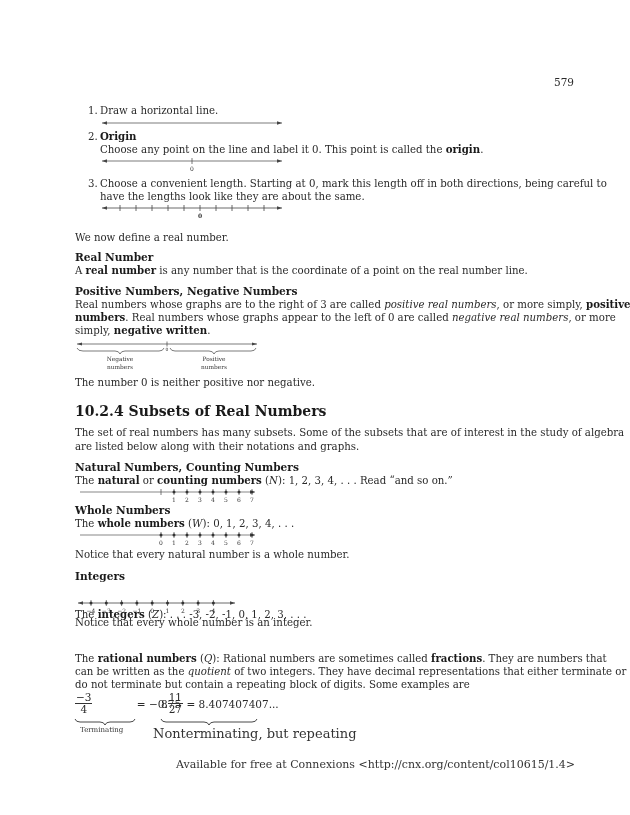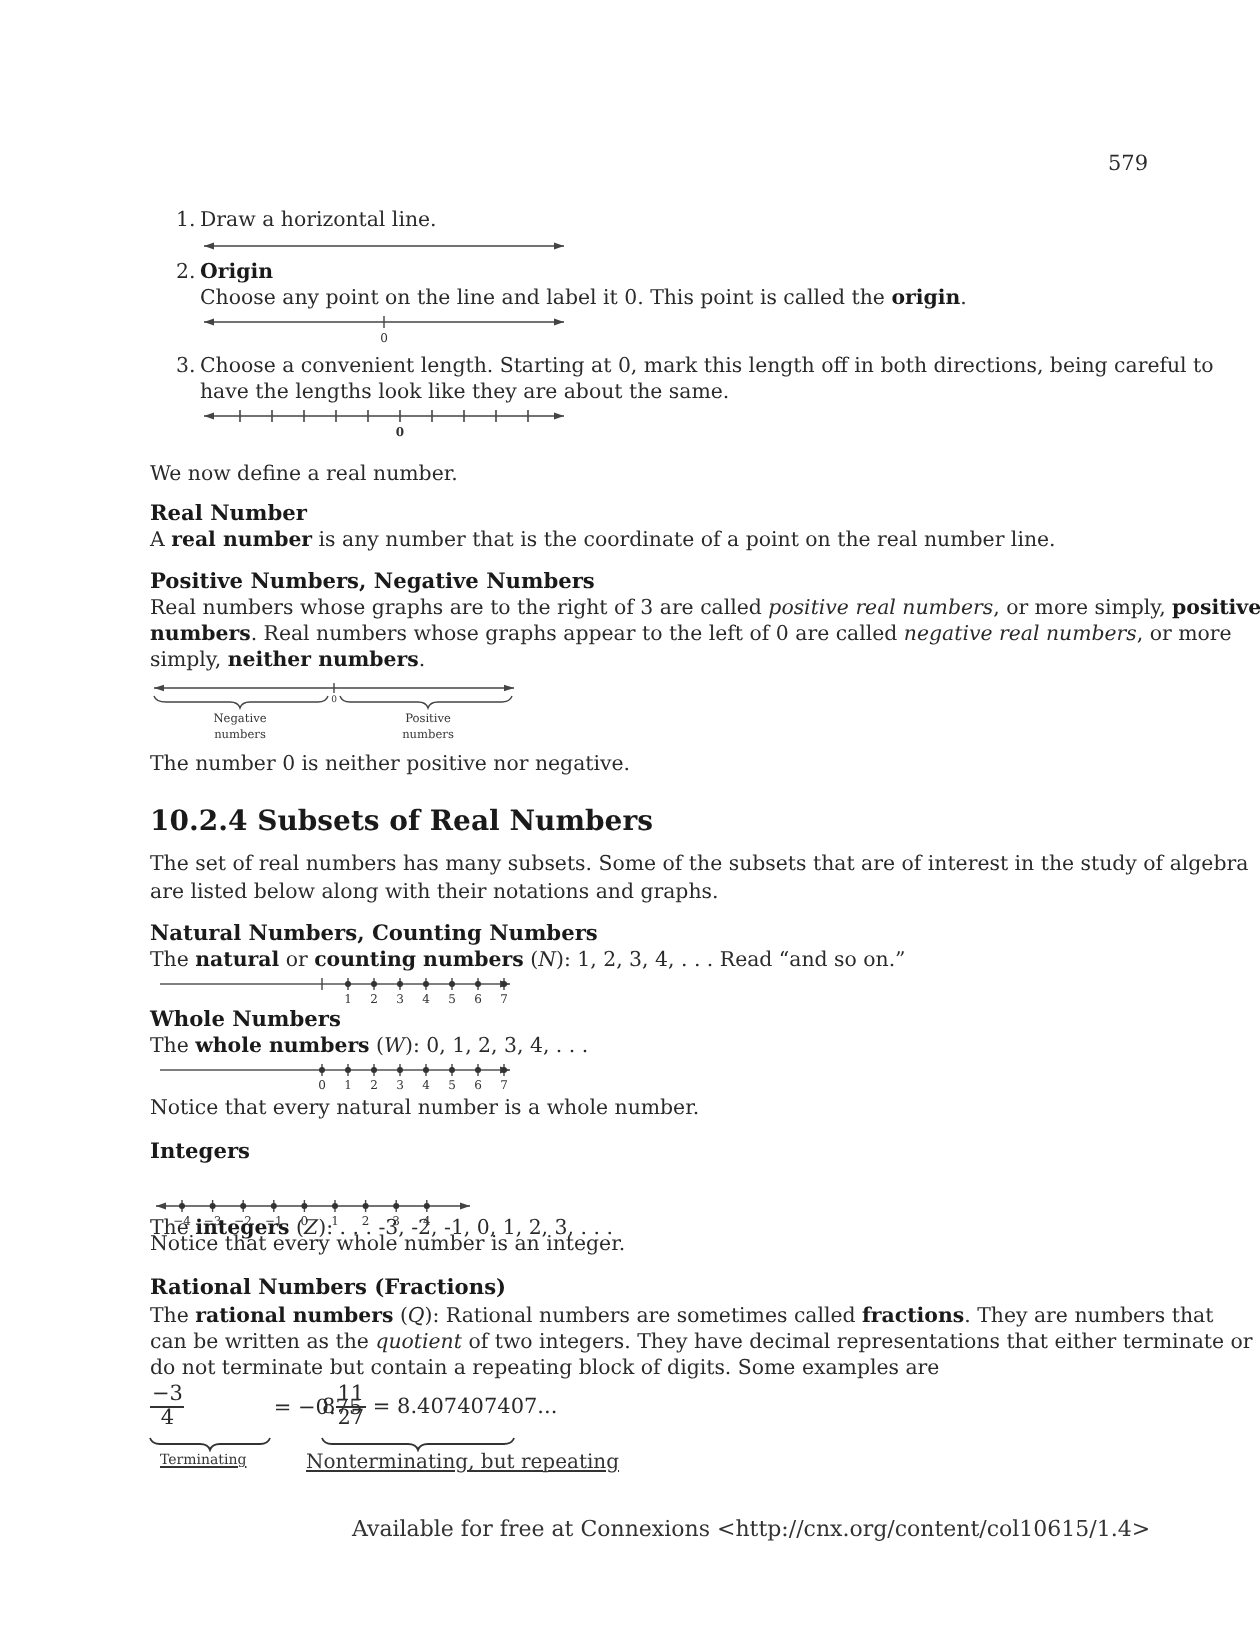--- a/index.html
+++ b/index.html
@@ -10,21 +10,21 @@
   }
   .page { position: absolute; left: 0; top: 0; width: 630px; height: 815px; }
   .abs { position: absolute; }
   .txt { font-size: 10.2px; line-height: 13px; white-space: nowrap; }
   .b { font-weight: bold; color: #1a1a1a; }
   .i { font-style: italic; }
   .h { font-weight: bold; font-size: 10.6px; color: #1a1a1a; }
   .secth { font-weight: bold; font-size: 14px; color: #1a1a1a; }
   .pagenum { font-size: 10.5px; }
   .footer { font-size: 11px; color: #333; }
-  .small { font-size: 6.4px; font-family: "DejaVu Serif", serif; color: #333; text-decoration: underline; }
+  .small { font-size: 6.4px; font-family: "DejaVu Serif", serif; color: #333; }
   svg text { font-family: "DejaVu Serif", "Liberation Serif", serif; fill: #333; }
   .frac { display: inline-block; vertical-align: middle; text-align: center; }
   .frac span { display: block; line-height: 11px; font-size: 10.5px; }
   .frac .num { border-bottom: 0.8px solid #333; padding: 0 1px; }
 </style>
 </head>
 <body>
 
 <div class="page">
 
@@ -70,21 +70,21 @@
     </svg>
 
   <div class="abs txt" style="left:75px; top:231px;">We now define a real number.</div>
 
   <div class="abs txt h" style="left:75px; top:251px;">Real Number</div>
   <div class="abs txt" style="left:75px; top:264px;"><span>A </span><span class="b">real number</span><span> is any number that is the coordinate of a point on the real number line.</span></div>
 
   <div class="abs txt h" style="left:75px; top:285px;">Positive Numbers, Negative Numbers</div>
   <div class="abs txt" style="left:75px; top:298px; width:480px; text-align:justify; text-align-last:justify;"><span>Real numbers whose graphs are to the right of 3 are called </span><span class="i">positive real numbers</span><span>, or more simply, </span><span class="b">positive</span></div>
   <div class="abs txt" style="left:75px; top:311px; width:480px; text-align:justify; text-align-last:justify;"><span class="b">numbers</span><span>. Real numbers whose graphs appear to the left of 0 are called </span><span class="i">negative real numbers</span><span>, or more</span></div>
-  <div class="abs txt" style="left:75px; top:324px;"><span>simply, </span><span class="b">neither numbers</span><span>.</span></div>
+  <div class="abs txt" style="left:75px; top:324px;"><span>simply, </span><span class="b">negative written</span><span>.</span></div>
 
   <svg class="abs" style="left:75px; top:340px;" width="190" height="34">
     <line x1="2" y1="4" x2="182" y2="4" stroke="#444" stroke-width="0.7"></line>
     <path d="M2 4 L7 2.4 L7 5.6 Z" fill="#444"></path>
     <path d="M182 4 L177 2.4 L177 5.6 Z" fill="#444"></path>
     <line x1="92" y1="1.5" x2="92" y2="6.5" stroke="#444" stroke-width="0.7"></line>
 
     <path d="M2 8 Q3 11 8 11 L40 11 Q44 11 45 14 Q46 11 50 11 L84 11 Q88 11 89 8" fill="none" stroke="#444" stroke-width="0.7"></path>
 
     <path d="M95 8 Q96 11 100 11 L134 11 Q138 11 139 14 Q140 11 144 11 L176 11 Q180 11 181 8" fill="none" stroke="#444" stroke-width="0.7"></path>
@@ -190,37 +190,36 @@
       <text x="107.80000000000001" y="14.5" font-size="6" text-anchor="middle">2</text>
       <line x1="123.10000000000001" y1="2" x2="123.10000000000001" y2="8" stroke="#444" stroke-width="0.7"></line>
       <circle cx="123.10000000000001" cy="5" r="1.5" fill="#333"></circle>
       <text x="123.10000000000001" y="14.5" font-size="6" text-anchor="middle">3</text>
       <line x1="138.4" y1="2" x2="138.4" y2="8" stroke="#444" stroke-width="0.7"></line>
       <circle cx="138.4" cy="5" r="1.5" fill="#333"></circle>
       <text x="138.4" y="14.5" font-size="6" text-anchor="middle">4</text>
     </svg>
   <div class="abs txt" style="left:75px; top:616px;">Notice that every whole number is an integer.</div>
 
-  <div class="abs txt h" style="left:75px; top:638px;">Rational Numbers (Fractions)</div>
   <div class="abs txt" style="left:75px; top:652px; width:480px; text-align:justify; text-align-last:justify;"><span>The </span><span class="b">rational numbers</span><span> (</span><span class="i">Q</span><span>): Rational numbers are sometimes called </span><span class="b">fractions</span><span>. They are numbers that</span></div>
   <div class="abs txt" style="left:75px; top:665px; width:480px; text-align:justify; text-align-last:justify;"><span>can be written as the </span><span class="i">quotient</span><span> of two integers. They have decimal representations that either terminate or</span></div>
   <div class="abs txt" style="left:75px; top:678px;">do not terminate but contain a repeating block of digits. Some examples are</div>
 
   <div class="abs" style="left:75px; top:692px; height:26px; white-space:nowrap; font-size:10.5px;">
     <span class="frac"><span class="num">−3</span><span>4</span></span>
     <span style="vertical-align:middle;margin-left:41px;">= −0.75</span>
   </div>
   <svg class="abs" style="left:74px; top:718px;" width="62" height="8">
     <path d="M1 1 Q2 4 6 4 L26 4 Q30 4 31 7 Q32 4 36 4 L56 4 Q60 4 61 1" fill="none" stroke="#333" stroke-width="0.9"></path>
   </svg>
   <div class="abs small" style="left:80px; top:726px; font-size:7px;">Terminating</div>
 
   <div class="abs" style="left:161px; top:692px; height:26px; white-space:nowrap; font-size:10.5px;">
     <span style="vertical-align:middle;">8</span><span class="frac"><span class="num">11</span><span>27</span></span>
     <span style="vertical-align:middle;">= 8.407407407...</span>
   </div>
   <svg class="abs" style="left:160px; top:718px;" width="98" height="8">
     <path d="M1 1 Q2 4 6 4 L44 4 Q48 4 49 7 Q50 4 54 4 L92 4 Q96 4 97 1" fill="none" stroke="#333" stroke-width="0.9"></path>
   </svg>
-  <div class="abs small" style="left:153px; top:726px; font-size:10px;">Nonterminating, but repeating</div>
+  <div class="abs small" style="left:153px; top:726px; font-size:13px;">Nonterminating, but repeating</div>
 
   <div class="abs footer" style="left:176px; top:758px;">Available for free at Connexions &lt;http://cnx.org/content/col10615/1.4&gt;</div>
 </div>
 
 </body></html>

